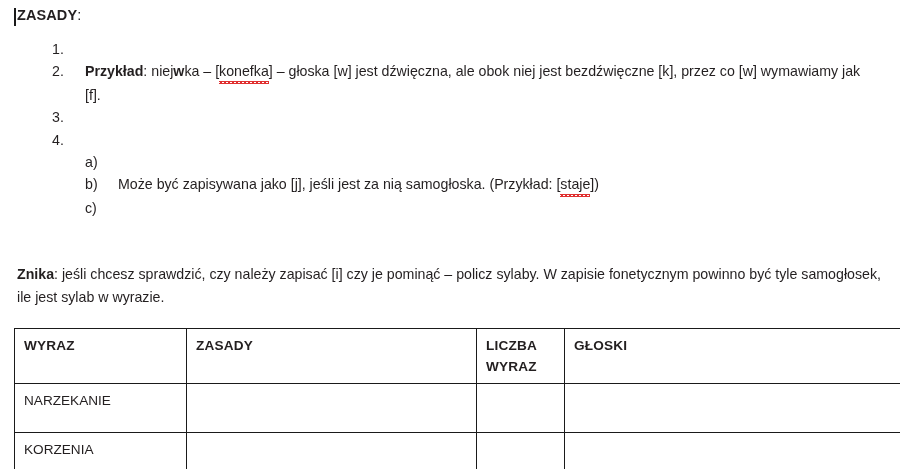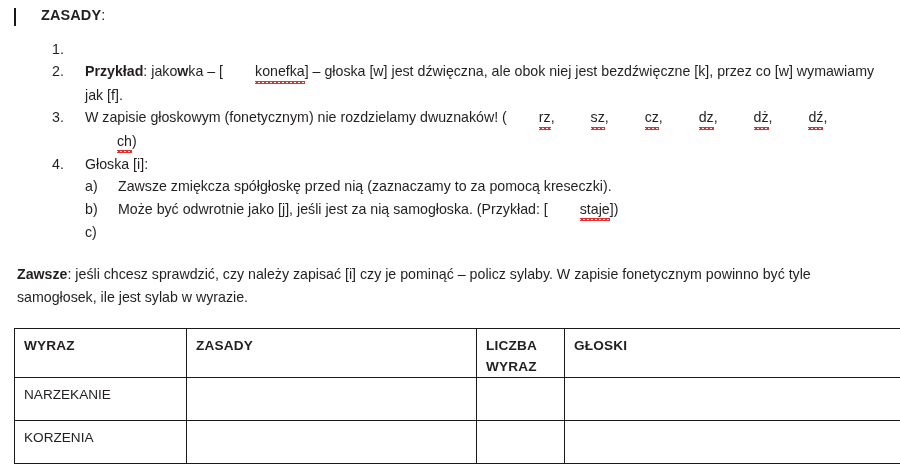--- a/index.html
+++ b/index.html
@@ -28,21 +28,20 @@
   }
 
   .heading {
     position: absolute;
     left: 17px;
     top: 7px;
     font-size: 14.5px;
     font-weight: bold;
     letter-spacing: 0.1px;
     white-space: nowrap;
-    padding-left: 24px;
   }
   .heading .tail { font-weight: normal; }
 
   
   .olist {
     position: absolute;
     left: 0;
     top: 38px;
     width: 900px;
   }
@@ -79,21 +78,20 @@
   .sq {
     position: relative;
     display: inline-block;
     padding-bottom: 1px;
     background-repeat: repeat-x;
     background-position: left bottom;
     background-size: 4px 3px;
     background-image:
       linear-gradient(45deg, transparent 40%, #e03030 40%, #e03030 60%, transparent 60%),
       linear-gradient(-45deg, transparent 40%, #e03030 40%, #e03030 60%, transparent 60%);
-    margin-left: 32px;
   }
 
   
   .porada {
     position: absolute;
     left: 17px;
     top: 263px;
     width: 866px;
     font-size: 14.2px;
     line-height: 22.6px;
@@ -107,21 +105,21 @@
     width: 883px;
   }
   table.grid {
     border-collapse: collapse;
     table-layout: fixed;
     width: 883px;
     font-size: 13.6px;
   }
   table.grid td {
     border: 1.6px solid #1a1a1a;
-    padding: 6px 8px 0 9px;
+    padding: 6px 8px 6px 9px;
     vertical-align: top;
     line-height: 21px;
   }
   table.grid tr.head td {
     font-weight: bold;
     letter-spacing: 0.2px;
     height: 38px;
   }
   table.grid tr.body td {
     height: 36px;
@@ -144,50 +142,47 @@
   </div>
 
   <div class="olist">
 
     <div class="li">
       <span class="marker">1.</span>
     </div>
 
     <div class="li">
       <span class="marker">2.</span>
-      <span class="cont"><b>Przykład</b><span>: jako</span><b>w</b><span>ka – [</span><span class="sq">konefka</span><span>] – głoska [w] jest dźwięczna, ale obok niej jest bezdźwięczne [k], przez co [w] wymawiamy jak [f].</span></span>
+      <span class="cont"><b>Przykład</b><span>: niej</span><b>w</b><span>ka – [</span><span class="sq">konefka</span><span>] – głoska [w] jest dźwięczna, ale obok niej jest bezdźwięczne [k], przez co [w] wymawiamy jak [f].</span></span>
     </div>
 
     <div class="li">
       <span class="marker">3.</span>
-      <span class="cont"><span>W zapisie głoskowym (fonetycznym) nie rozdzielamy dwuznaków! (</span><span id="digraphs"><span class="sq">rz</span>, <span class="sq">sz</span>, <span class="sq">cz</span>, <span class="sq">dz</span>, <span class="sq">dż</span>, <span class="sq">dź</span>, <span class="sq">ch</span></span><span>)</span></span>
     </div>
 
     <div class="li">
       <span class="marker">4.</span>
-      <span class="cont">Głoska [i]:</span>
     </div>
 
     <div class="li sub">
       <span class="marker">a)</span>
-      <span class="cont">Zawsze zmiękcza spółgłoskę przed nią (zaznaczamy to za pomocą kreseczki).</span>
     </div>
 
     <div class="li sub">
       <span class="marker">b)</span>
-      <span class="cont"><span>Może być odwrotnie jako [j], jeśli jest za nią samogłoska. (Przykład: [</span><span class="sq">staje</span><span>])</span></span>
+      <span class="cont"><span>Może być zapisywana jako [j], jeśli jest za nią samogłoska. (Przykład: [</span><span class="sq">staje</span><span>])</span></span>
     </div>
 
     <div class="li sub">
       <span class="marker">c)</span>
     </div>
 
   </div>
 
-  <div class="porada"><b>Zawsze</b><span>: jeśli chcesz sprawdzić, czy należy zapisać [i] czy je pominąć – policz sylaby. W zapisie fonetycznym powinno być tyle samogłosek, ile jest sylab w wyrazie.</span></div>
+  <div class="porada"><b>Znika</b><span>: jeśli chcesz sprawdzić, czy należy zapisać [i] czy je pominąć – policz sylaby. W zapisie fonetycznym powinno być tyle samogłosek, ile jest sylab w wyrazie.</span></div>
 
   <div class="tbl-wrap">
     <table class="grid">
       <tbody>
         <tr class="head">
           <td class="c1">WYRAZ</td>
           <td class="c2">ZASADY</td>
           <td class="c3 hdr-two-line">
             <span>LICZBA</span>
             <span>WYRAZ</span>

